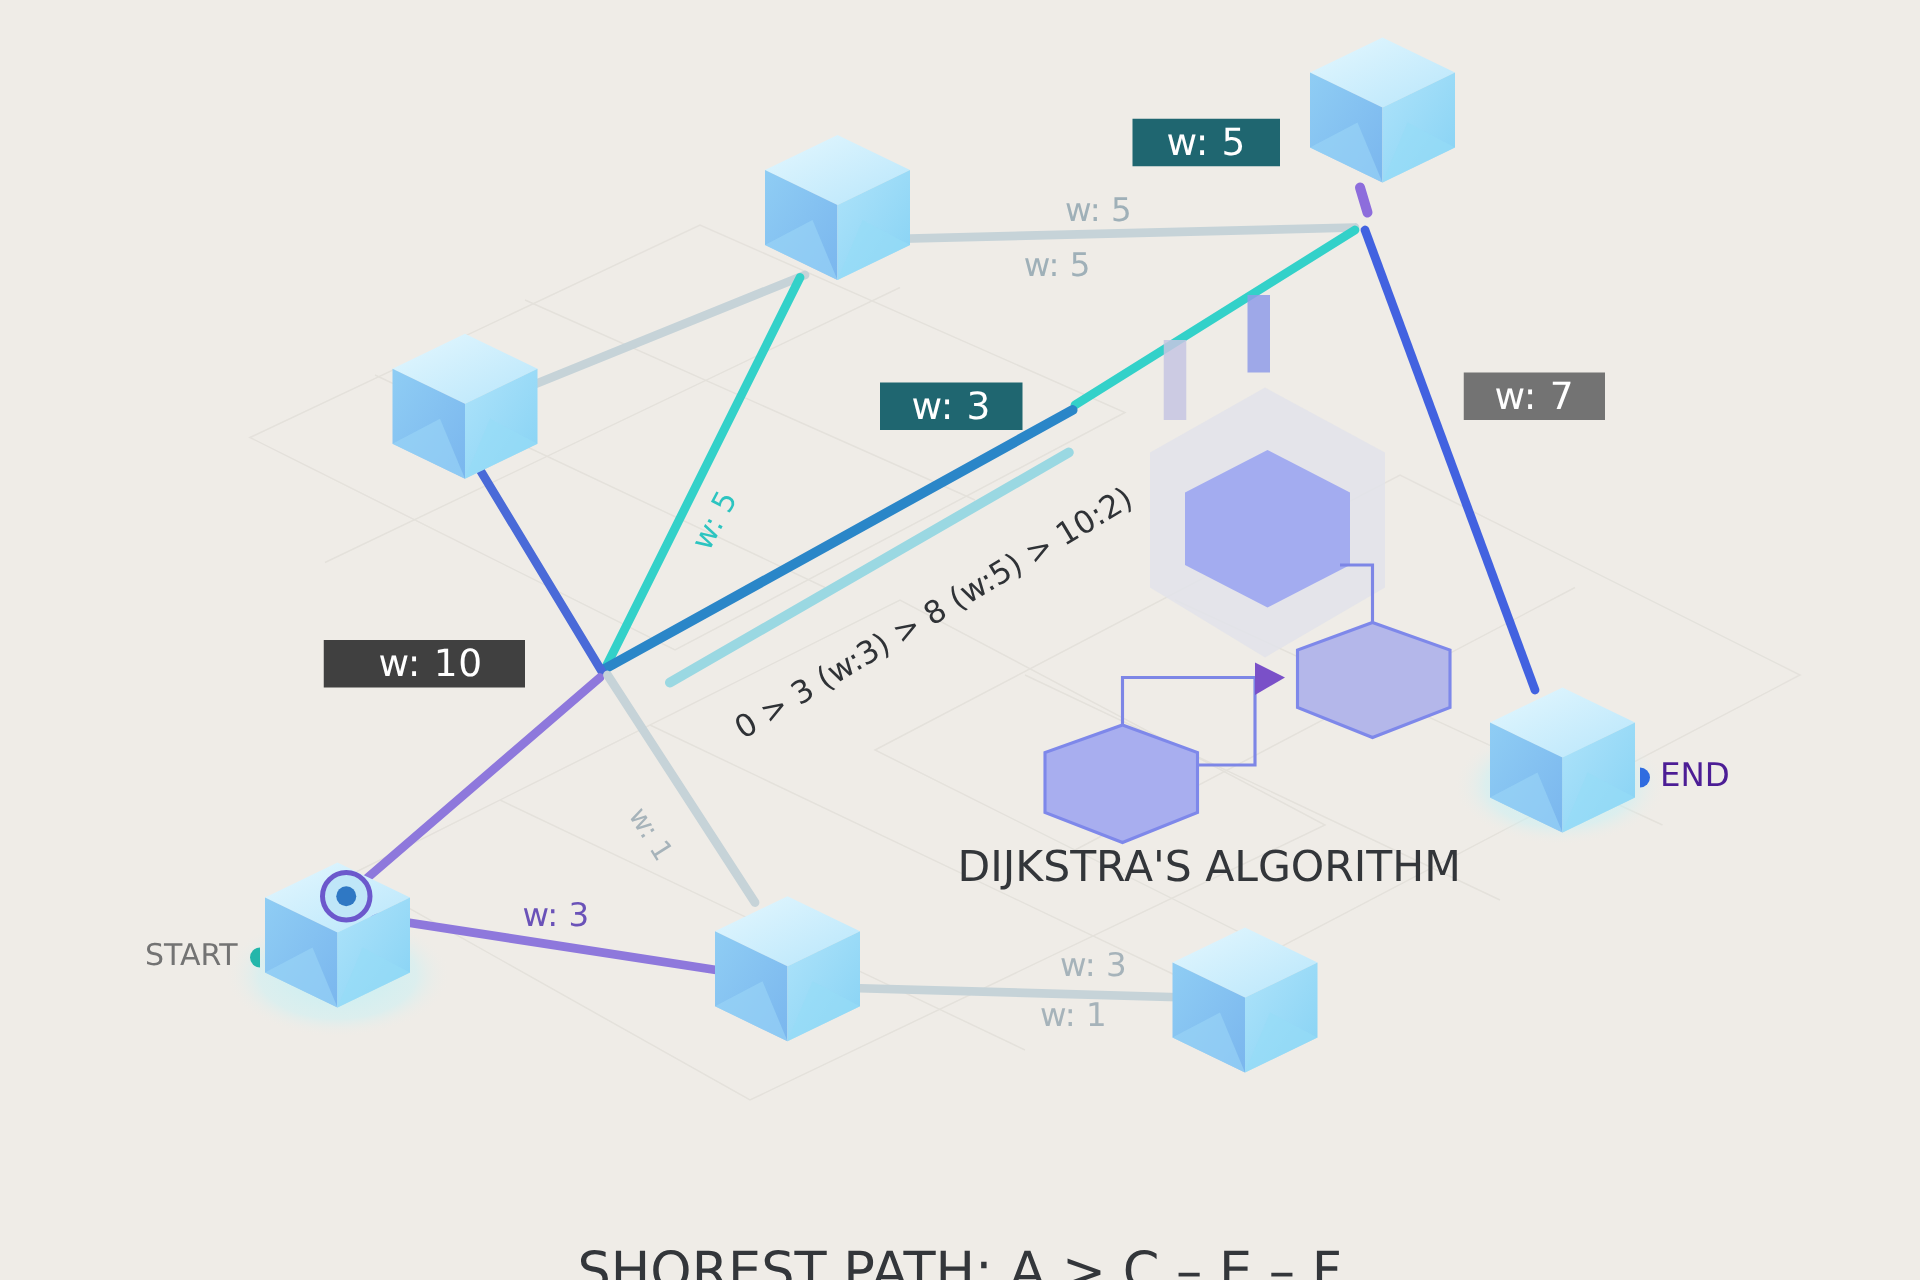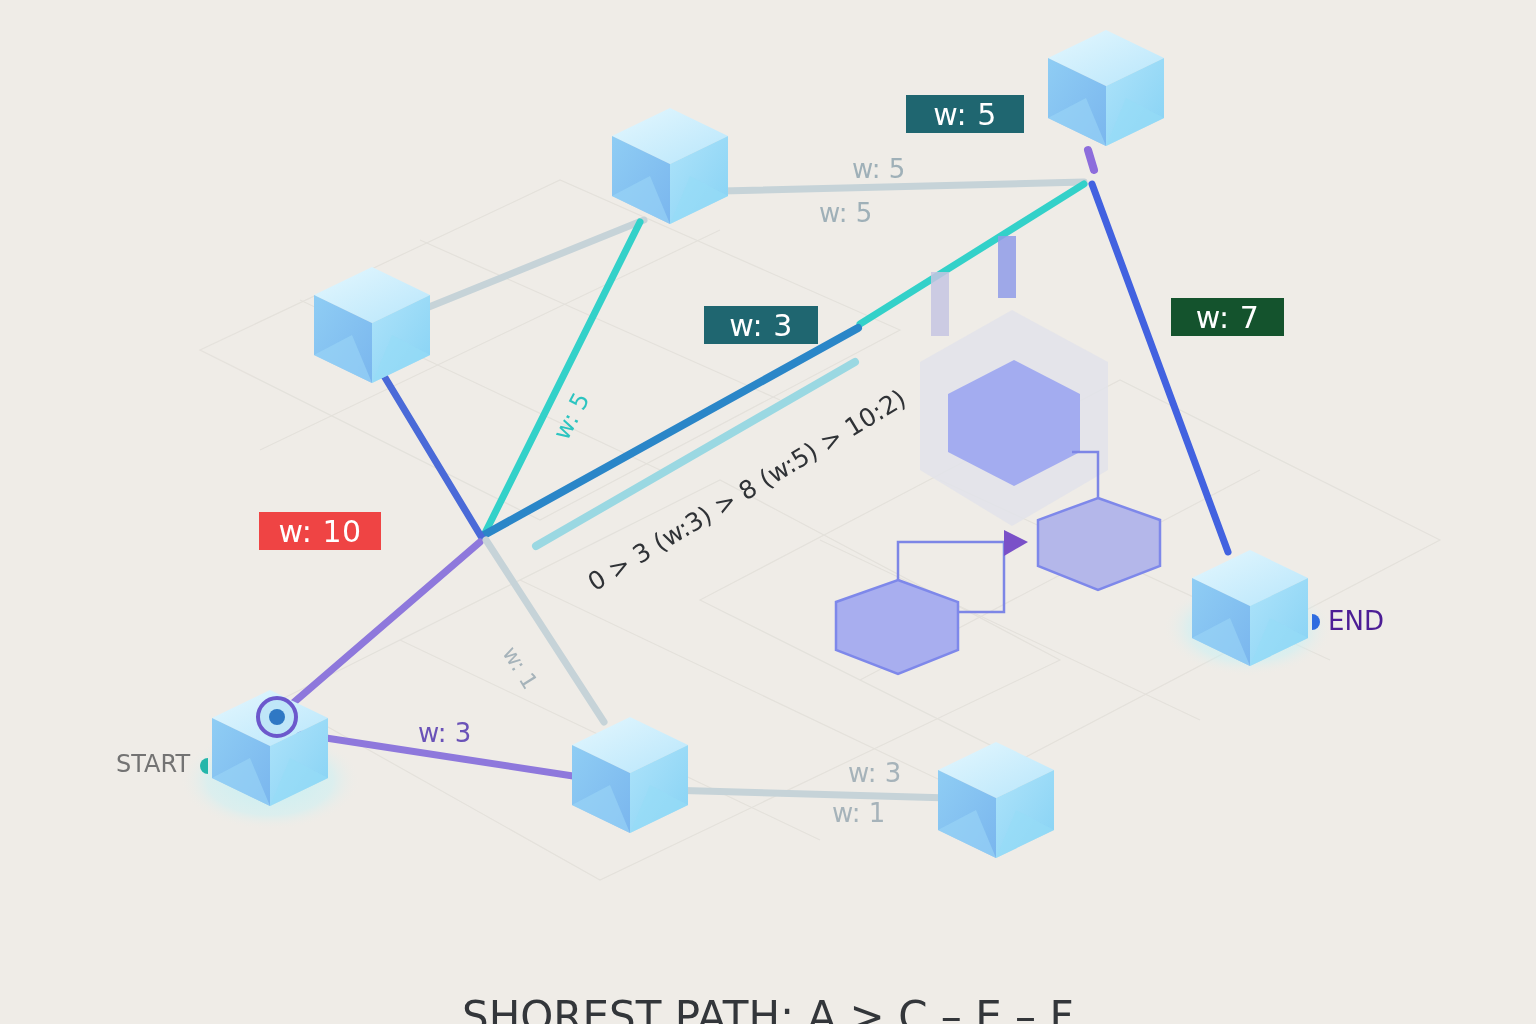--- a/index.html
+++ b/index.html
@@ -151,32 +151,33 @@
         <use href="#nut"></use>
       </g>
 
     <circle cx="277" cy="717" r="19" fill="#bfe6f8" stroke="#6c58cc" stroke-width="4"></circle>
     <circle cx="277" cy="717" r="8" fill="#2f78c4"></circle>
 
     <path d="M208,758 A8,8 0 0,0 208,774 Z" fill="#24b6aa"></path>
     <path d="M1312,614 A8,8 0 0,1 1312,630 Z" fill="#2f6ce0"></path>
   </svg>
 
-  <div class="label-box" style="left:259px;top:512px;width:122px;height:38px;background:#ef4444;">w: 10</div>
+  <div class="label-box" style="left:259px;top:512px;width:151px;height:38px;background:#404040;padding-left:10px;">w: 10</div>
   <div class="label-box" style="left:704px;top:306px;width:114px;height:38px;background:#1f6670;">w: 3</div>
   <div class="label-box" style="left:906px;top:95px;width:118px;height:38px;background:#1f6670;">w: 5</div>
-  <div class="label-box" style="left:1171px;top:298px;width:113px;height:38px;background:#14532d;">w: 7</div>
+  <div class="label-box" style="left:1171px;top:298px;width:113px;height:38px;background:#737373;">w: 7</div>
 
   <div class="edge-text" style="left:852px;top:154px;color:#9fb0b8;">w: 5</div>
   <div class="edge-text" style="left:819px;top:198px;color:#9fb0b8;">w: 5</div>
   <div class="edge-text" style="left:560px;top:424px;color:#2cc4c0;transform:rotate(-62deg);font-size:24px;">w: 5</div>
   <div class="edge-text" style="left:508px;top:636px;color:#a6b3ba;transform:rotate(58deg);font-size:22px;">w: 1</div>
   <div class="edge-text" style="left:418px;top:718px;color:#6a52b8;">w: 3</div>
   <div class="edge-text" style="left:848px;top:758px;color:#a6b3ba;">w: 3</div>
   <div class="edge-text" style="left:832px;top:798px;color:#a6b3ba;">w: 1</div>
 
   <div class="edge-text" style="left:590px;top:570px;color:#2f3236;font-size:25px;transform:rotate(-31deg);">0 &gt; 3 (w:3) &gt; 8 (w:5) &gt; 10:2)</div>
 
   <div class="edge-text" style="left:116px;top:750px;color:#737373;font-size:24px;">START</div>
   <div class="edge-text" style="left:1328px;top:606px;color:#4c1d95;font-size:26px;">END</div>
 
+  <div class="title-text" style="left:766px;top:674px;font-size:34px;">DIJKSTRA'S ALGORITHM</div>
   <div class="title-text" style="left:462px;top:992px;font-size:42px;">SHOREST PATH: A &gt; C – E – F</div>
 </div>
 
 </body></html>

